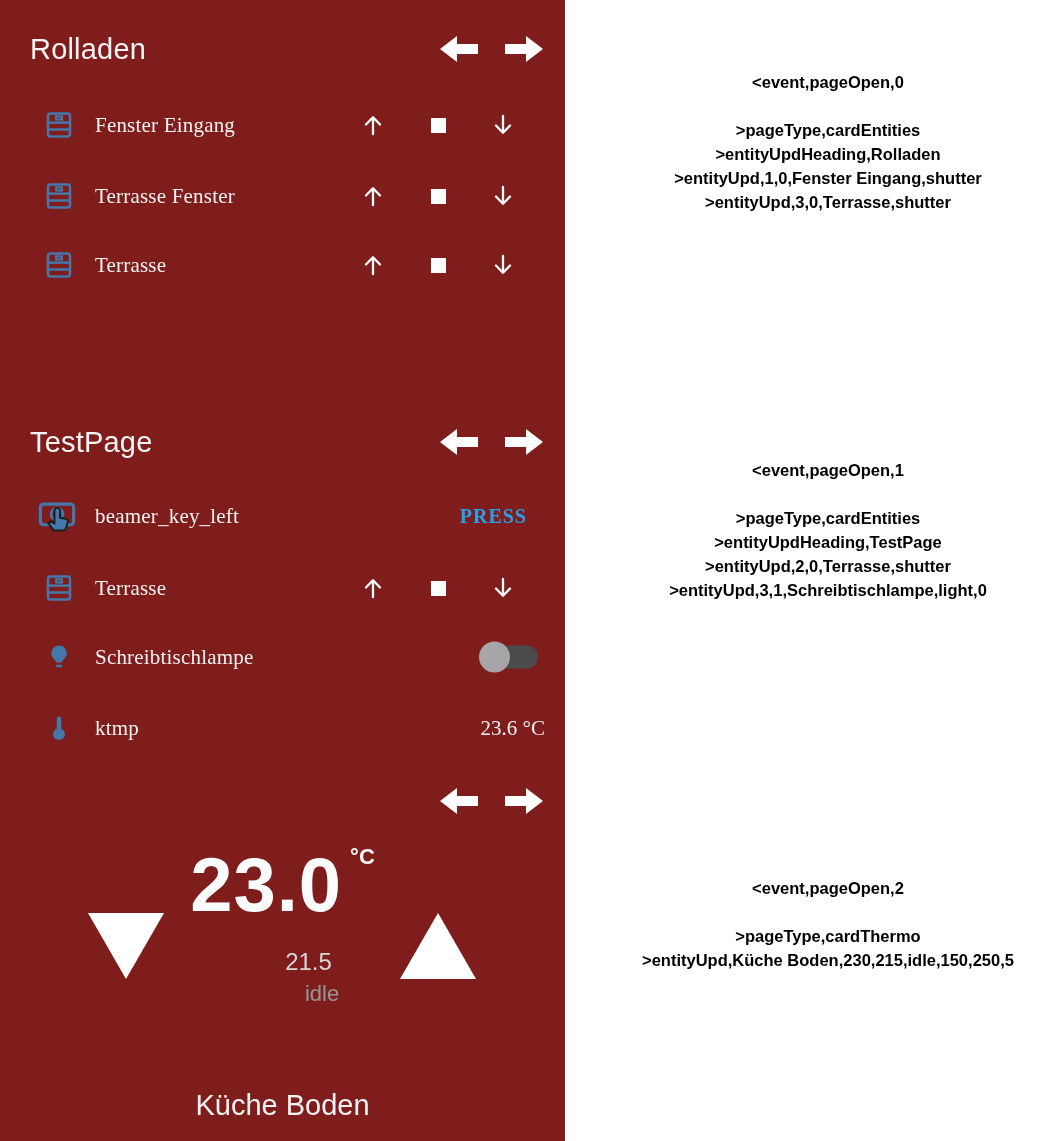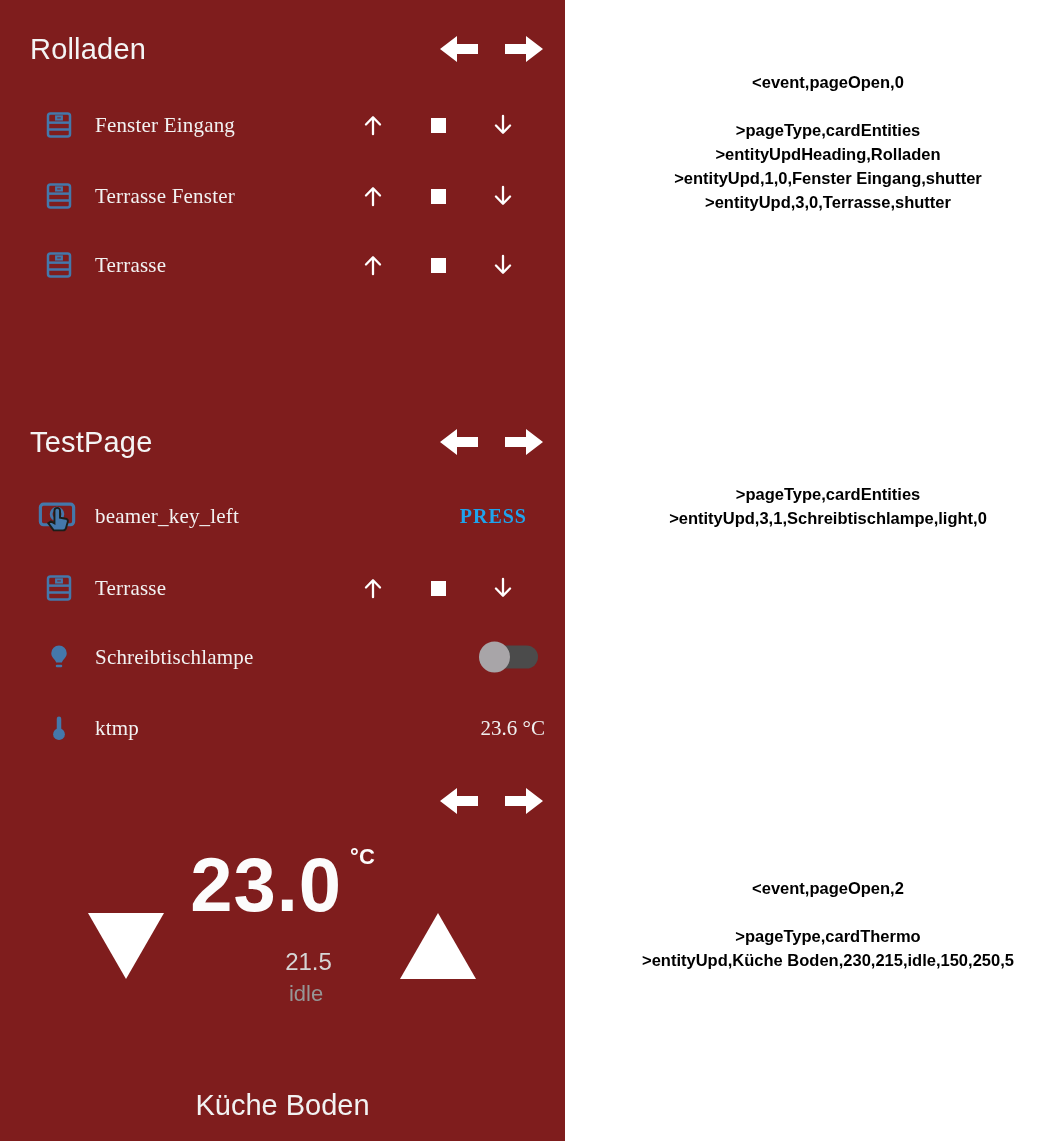--- a/index.html
+++ b/index.html
@@ -38,21 +38,21 @@
 
   
   .thermo-temp { position:absolute; left:0; width:565px; top:846px; text-align:center;
                  color:#fcfcfc; white-space:nowrap; }
   .thermo-temp .big { font-size:76px; font-weight:700; line-height:78px; letter-spacing:1px;text-align:center; }
   .thermo-temp .unit { display:inline-block; font-size:22px; font-weight:700;
                        vertical-align:top; position:relative; top:-2px; margin-left:8px; }
   .tri { position:absolute; cursor:pointer; }
   .thermo-target { position:absolute; left:0; width:617px; top:948px; text-align:center;
                    font-size:24px; color:#d6d6d6; line-height:28px; }
-  .thermo-state  { position:absolute; left:0; width:612px; top:980px; text-align:center;
+  .thermo-state  { position:absolute; left:16px; width:612px; top:980px; text-align:center;
                    font-size:22px; color:#969696; line-height:28px; }
   .thermo-name   { position:absolute; left:0; width:565px; top:1086px; text-align:center;
                    font-size:29px; color:#f2f2f2; line-height:38px; }
 
   
   .console-block { position:absolute; left:613px; width:430px;text-align:center; }
   .console-line  { font-size:16.5px; font-weight:700; color:#000000;
                    line-height:24px; min-height:24px; white-space:pre; }
 </style>
 </head>
@@ -278,22 +278,25 @@
 <div class="console-block" style="top:70px">
   <div class="console-line">&lt;event,pageOpen,0</div>
   <div class="console-line"></div>
   <div class="console-line">&gt;pageType,cardEntities</div>
   <div class="console-line">&gt;entityUpdHeading,Rolladen</div>
   <div class="console-line">&gt;entityUpd,1,0,Fenster Eingang,shutter</div>
   <div class="console-line">&gt;entityUpd,3,0,Terrasse,shutter</div>
 </div>
 
 <div class="console-block" style="top:458px">
+  <div class="console-line">&lt;event,pageOpen,1</div>
   <div class="console-line"></div>
   <div class="console-line">&gt;pageType,cardEntities</div>
+  <div class="console-line">&gt;entityUpdHeading,TestPage</div>
+  <div class="console-line">&gt;entityUpd,2,0,Terrasse,shutter</div>
   <div class="console-line">&gt;entityUpd,3,1,Schreibtischlampe,light,0</div>
 </div>
 
 <div class="console-block" style="top:876px">
   <div class="console-line">&lt;event,pageOpen,2</div>
   <div class="console-line"></div>
   <div class="console-line">&gt;pageType,cardThermo</div>
   <div class="console-line">&gt;entityUpd,Küche Boden,230,215,idle,150,250,5</div>
 </div>
 

